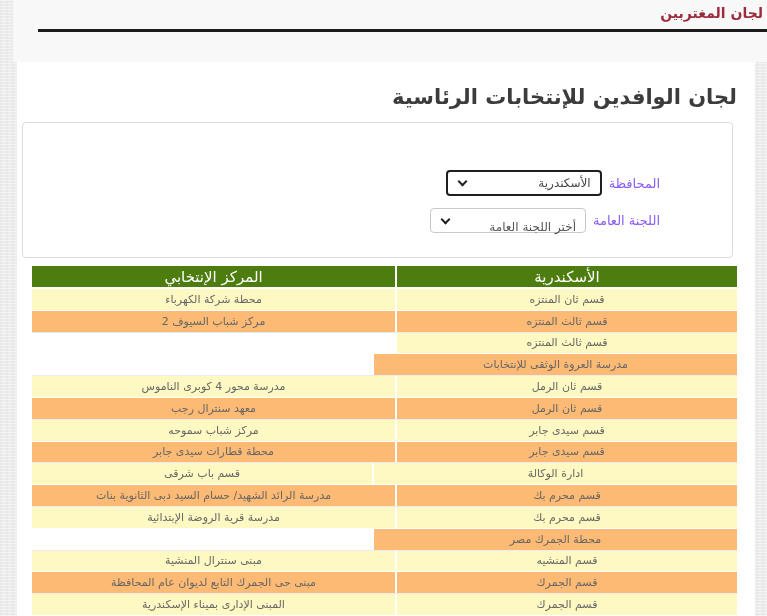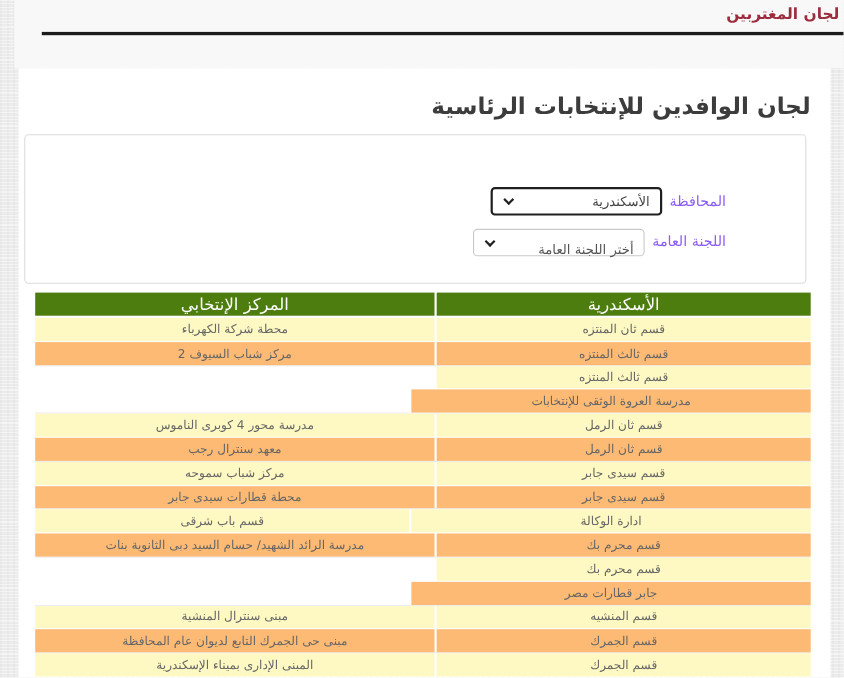--- a/index.html
+++ b/index.html
@@ -133,23 +133,24 @@
         <div class="trow alt">
           <div class="cell ccell">ادارة الوكالة</div>
           <div class="cell dcell">قسم باب شرقى</div>
         </div>
         <div class="trow">
           <div class="cell dcell">قسم محرم بك</div>
           <div class="cell ccell">مدرسة الرائد الشهيد/ حسام السيد دبى الثانوية بنات</div>
         </div>
         <div class="trow alt">
           <div class="cell dcell">قسم محرم بك</div>
+          <div class="cell ccell">مدرسة قرية الروضة الإبتدائية</div>
         </div>
         <div class="trow">
-          <div class="cell ccell">جابر قطارات مصر</div>
+          <div class="cell ccell">محطة الجمرك مصر</div>
         </div>
         <div class="trow alt">
           <div class="cell dcell">قسم المنشيه</div>
           <div class="cell ccell">مبنى سنترال المنشية</div>
         </div>
         <div class="trow">
           <div class="cell dcell">قسم الجمرك</div>
           <div class="cell ccell">مبنى حى الجمرك التابع لديوان عام المحافظة</div>
         </div>
         <div class="trow alt">

